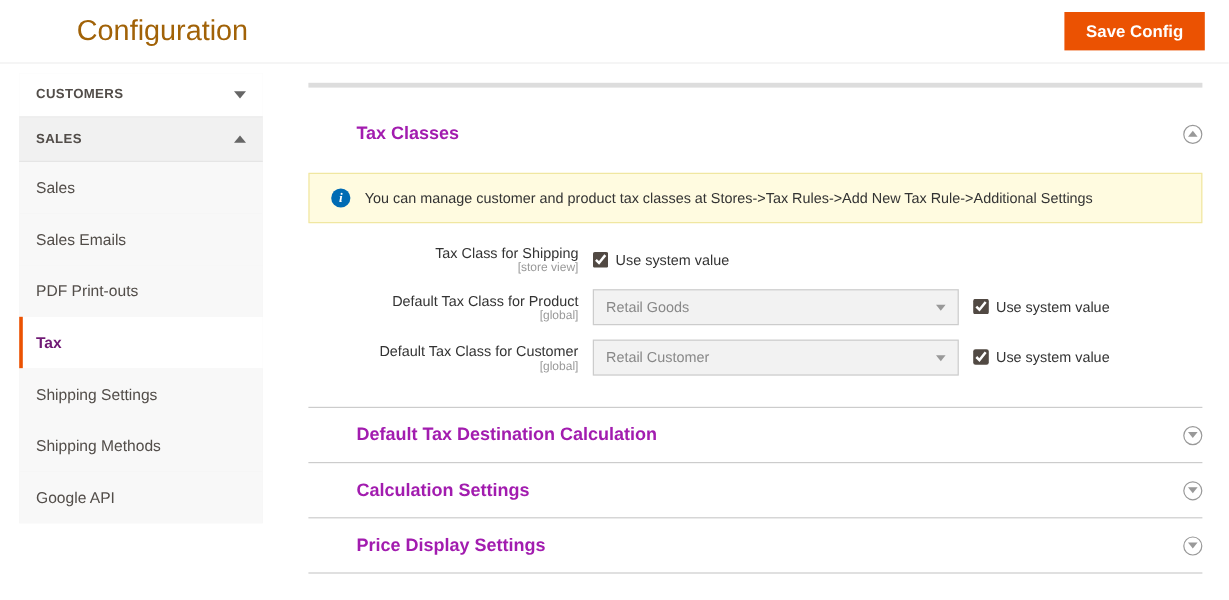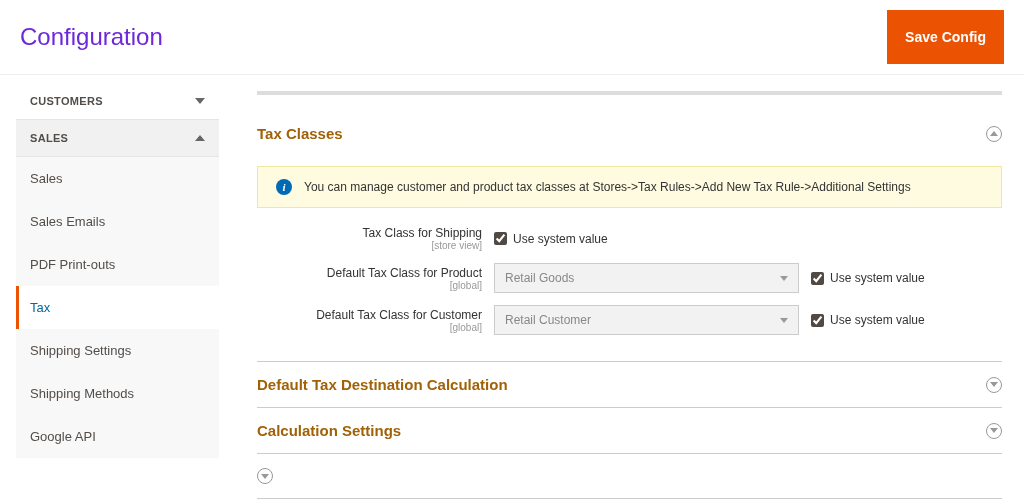--- a/index.html
+++ b/index.html
@@ -1,48 +1,48 @@
 <!DOCTYPE html>
 <html><head>
 <meta charset="utf-8">
 <style>
 * { box-sizing: border-box; margin: 0; padding: 0; }
 body { font-family: 'Helvetica Neue', Arial, sans-serif; font-size: 13px; color: #333; background: #fff; }
 .header { display: flex; justify-content: space-between; align-items: center; padding: 10px 20px; border-bottom: 1px solid #eee; }
-.page-title { font-size: 24px; font-weight: 300; color: #6d28d9; }
-.save-btn { background: #eb5202; color: #fff; border: none; padding: 19px 18px; font-size: 14px; font-weight: 600; cursor: pointer; }
+.page-title { font-size: 24px; font-weight: 300; color: #a16207; margin-left: 44px; }
+.save-btn { background: #eb5202; color: #fff; border: none; padding: 8px 18px; font-size: 14px; font-weight: 600; cursor: pointer; }
 .container { display: flex; }
 .sidebar { width: 235px; padding: 8px 16px 0 16px; }
 .side-section { background: #f1f1f1; }
 .side-header { display: flex; justify-content: space-between; align-items: center; padding: 12px 14px; font-size: 11px; font-weight: 700; letter-spacing: .3px; color: #524d49; cursor: pointer; border-bottom: 1px solid #e5e5e5; background:#fff; }
 .side-header.expanded { background: #f1f1f1; }
 .side-items { }
 .side-item { padding: 14px 14px; font-size: 13px; color: #524d49; cursor: pointer; background: #f8f8f8; }
-.side-item.active { background: #fff; border-left: 3px solid #eb5202; padding-left: 11px; font-weight: 400; color:#0369a1; }
+.side-item.active { background: #fff; border-left: 3px solid #eb5202; padding-left: 11px; font-weight: 700; color:#701a75; }
 .chev { width: 0; height: 0; }
 .chev-down { border-left: 5px solid transparent; border-right: 5px solid transparent; border-top: 6px solid #666; }
 .chev-up { border-left: 5px solid transparent; border-right: 5px solid transparent; border-bottom: 6px solid #666; }
 .main { flex: 1; padding: 16px 22px 0 22px; }
 .divider-bar { height: 4px; background: #ddd; margin: 0 0 16px 0; }
 .panel { border-bottom: 1px solid #ccc; padding: 14px 0; cursor: pointer; }
 .panel-head { display: flex; justify-content: space-between; align-items: center; }
-.panel-title { font-size: 15px; font-weight: 600; color: #a16207; }
+.panel-title { font-size: 15px; font-weight: 600; color: #a21caf; margin-left: 40px; }
 .toggle-icon { width: 16px; height: 16px; border: 1px solid #999; border-radius: 50%; display: flex; align-items: center; justify-content: center; color:#999; }
 .toggle-icon .carat { width:0; height:0; border-left:4px solid transparent; border-right:4px solid transparent; }
 .toggle-icon.open .carat { border-bottom:5px solid #999; }
 .toggle-icon.closed .carat { border-top:5px solid #999; }
 .info-msg { background: #fffbe0; border: 1px solid #f0e7a1; padding: 12px 18px; display: flex; align-items: center; gap: 12px; margin: 16px 0 18px 0; font-size: 12px; color: #333; }
 .info-icon { width:16px; height:16px; border-radius:50%; background:#006bb4; color:#fff; display:flex; align-items:center; justify-content:center; font-style: italic; font-weight: bold; font-size: 11px; font-family: Georgia, serif; }
 .field-row { display: flex; align-items: center; gap: 12px; margin-bottom: 12px; }
 .field-label { width: 225px; text-align: right; font-size: 12px; color: #333; }
 .field-scope { font-size: 10px; color: #999; display:block; }
 .field-select { flex: 0 0 305px; position: relative; }
 .select-box { background: #f2f2f2; border: 1px solid #ccc; padding: 7px 10px; font-size: 12px; color: #888; cursor: not-allowed; display:flex; justify-content:space-between; align-items:center; }
 .select-caret { width:0; height:0; border-left:4px solid transparent; border-right:4px solid transparent; border-top:5px solid #999; }
-.sys-check { display: flex; align-items: center; gap: 6px; font-size: 12px; color: #333; }
+.sys-check { display: flex; align-items: flex-start; gap: 6px; font-size: 12px; color: #333; }
 .sys-check input { accent-color: #514943; }
 .panel-body { padding-top: 8px; }
 </style>
 </head>
 <body>
 
 <div class="header">
   <h1 class="page-title">Configuration</h1>
   <button class="save-btn">Save Config</button>
 </div>
@@ -145,20 +145,21 @@
     <div class="panel">
       <div class="panel-head">
         <span class="panel-title">Calculation Settings</span>
         <span class="toggle-icon closed">
             <span class="carat"></span>
           </span>
       </div>
     </div>
     <div class="panel">
       <div class="panel-head">
+        <span class="panel-title">Price Display Settings</span>
         <span class="toggle-icon closed">
             <span class="carat"></span>
           </span>
       </div>
     </div>
     <div class="panel">
       
     </div>
 
   </div>

